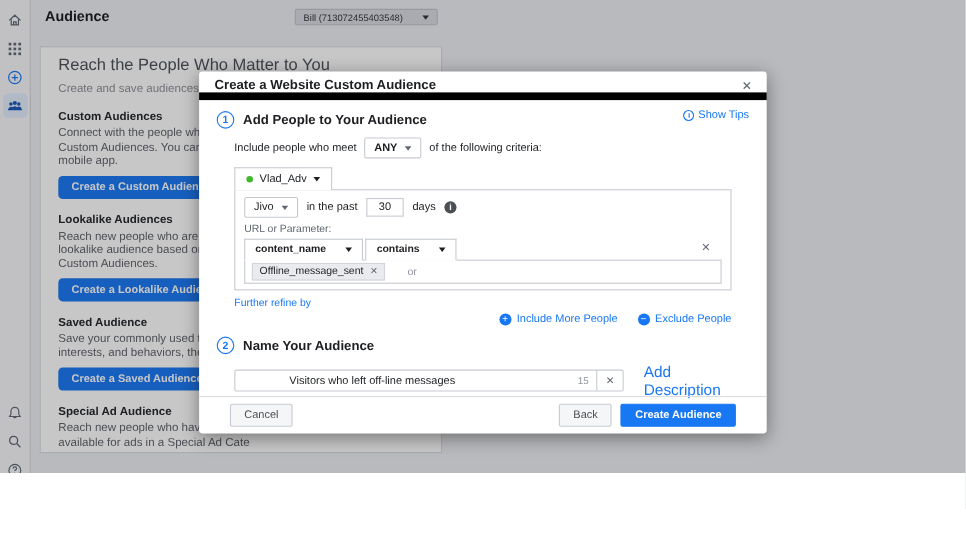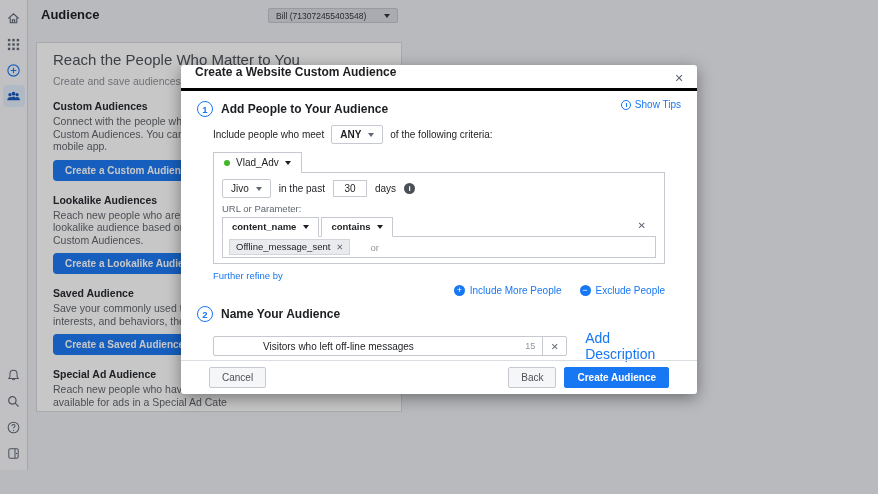--- a/index.html
+++ b/index.html
@@ -1,18 +1,18 @@
 <!DOCTYPE html>
 <html><head>
 <meta charset="utf-8">
 <style>
   * { box-sizing: border-box; }
   html,body { margin:0; padding:0; }
   body { font-family:"Liberation Sans","DejaVu Sans",sans-serif; }
-  .screen { position:relative; width:878px; height:494px; background:#eceef1; overflow:hidden; }
+  .screen { position:relative; width:878px; height:430px; background:#eceef1; overflow:hidden; }
 
   
   .sidebar { position:absolute; left:0; top:0; width:28px; height:470px; background:#f7f8fa;
              border-right:1px solid #d2d4d8; display:flex; flex-direction:column; align-items:center;
              padding:5px 0 4px; z-index:1; }
   .side-icon { width:22px; height:22px; display:flex; align-items:center; justify-content:center;
                color:#5f6673; margin:2px 0; border-radius:4px; cursor:pointer; }
   .side-icon svg { width:15px; height:15px; display:block; }
   .side-icon.blue { color:#1877f2; }
   .side-icon.active { background:#e2edfc; color:#1456b8; }
@@ -39,21 +39,21 @@
               font-weight:bold; padding:5px 12px; border-radius:4px; border:none; cursor:pointer;
               font-family:inherit; }
 
   
   .overlay { position:absolute; inset:0; background:rgba(20,22,26,0.24); z-index:5; }
 
   
   .modal { position:absolute; left:181px; top:65px; width:516px; height:329px; background:#fff;
            border-radius:3px; box-shadow:0 4px 16px rgba(0,0,0,.4); z-index:10; font-size:10.5px;
            color:#1c1e21; }
-  .m-head { height:26px; border-bottom:3px solid #000000; display:flex; align-items:flex-start;
+  .m-head { height:26px; border-bottom:7px solid #000000; display:flex; align-items:flex-end;
             padding:0 14px; position:relative; }
   .m-title { font-size:12px; font-weight:bold; }
   .m-close { position:absolute; right:10px; top:5px; width:16px; height:16px; color:#606770;
              font-size:11px; display:flex; align-items:center; justify-content:center; cursor:pointer; }
   .m-close::before { content:"✕"; }
   .m-body { position:relative; padding:4px 16px 0; }
   .show-tips { position:absolute; right:16px; top:34px; color:#1877f2; display:flex; align-items:center;
                gap:4px; font-size:10px; cursor:pointer; }
   .tips-ico { width:10px; height:10px; border:1px solid #1877f2; border-radius:50%; position:relative; }
   .tips-ico::after { content:""; position:absolute; left:4px; top:2px; width:1.5px; height:4px; background:#1877f2; }
@@ -77,21 +77,21 @@
 
   .rule-card { margin:0 16px; border:1px solid #c6cad0; background:#fff; padding:6px 8px 5px; position:relative; }
   .row1 { display:flex; align-items:center; gap:8px; font-size:10px; }
   .days-input { width:34px; height:17px; border:1px solid #c6cad0; text-align:center; font-size:10px;
                 font-family:inherit; color:#1c1e21; }
   .info { width:11px; height:11px; border-radius:50%; background:#4b4f56; color:#fff; font-size:8px;
           display:inline-flex; align-items:center; justify-content:center; font-weight:bold; cursor:pointer; }
   .info::before { content:"i"; }
   .url-label { margin-top:5px; color:#606770; font-size:9.5px; }
   .param-row { display:flex; align-items:flex-end; gap:2px; margin-top:3px; position:relative; }
-  .param-tab { display:inline-flex; align-items:center; gap:7px; border:1px solid #c6cad0;
+  .param-tab { display:inline-flex; align-items:center; gap:18px; border:1px solid #c6cad0;
                border-bottom:1px solid #fff; background:#fff; padding:3px 9px 4px; margin-bottom:-1px;
                position:relative; z-index:2; font-size:9.5px; font-weight:bold; cursor:pointer; }
   .rule-remove { position:absolute; right:10px; top:3px; color:#606770; font-size:10px; cursor:pointer; }
   .rule-remove::before { content:"✕"; }
   .value-box { border:1px solid #c6cad0; min-height:20px; display:flex; align-items:center; gap:20px;
                padding:2px 6px; }
   .chip { display:inline-flex; align-items:center; gap:6px; background:#e9ebee; border:1px solid #d2d5da;
           padding:1px 6px 2px; font-size:9.5px; color:#1c1e21; }
   .chip-x { color:#606770; font-size:8.5px; cursor:pointer; }
   .chip-x::before { content:"✕"; }

